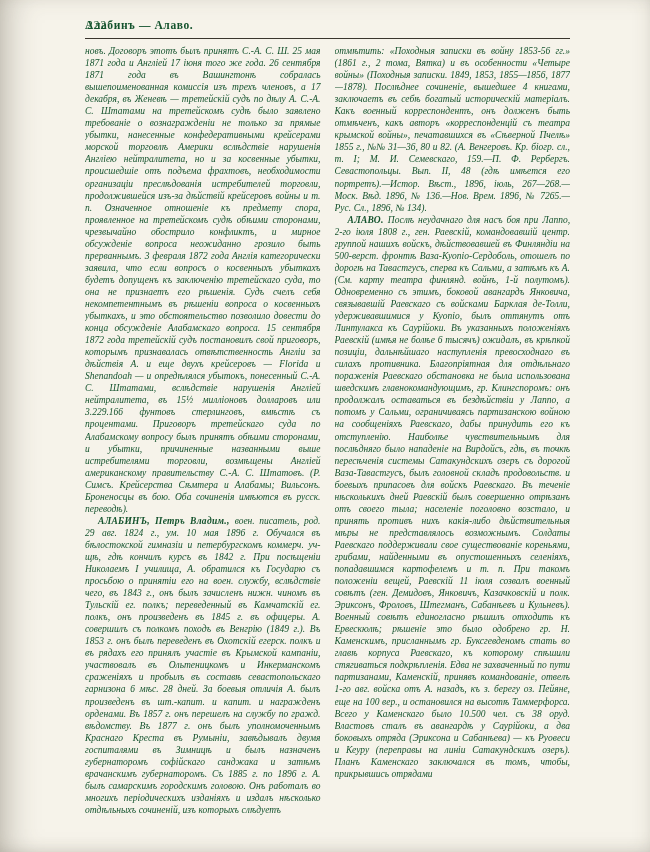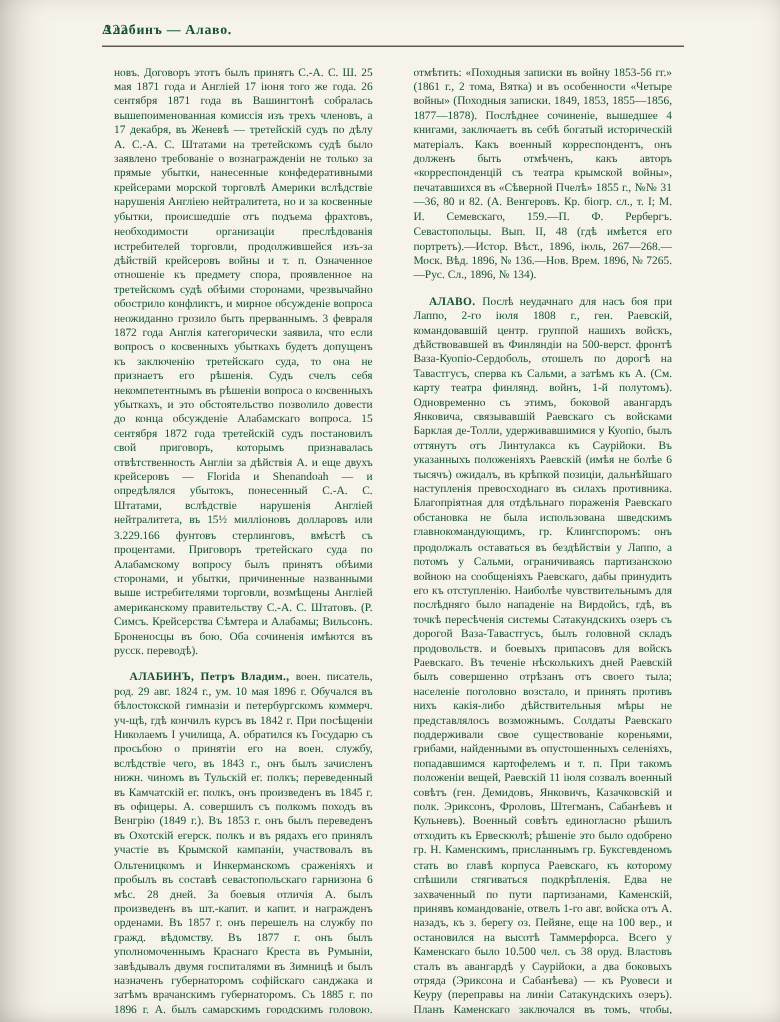--- a/index.html
+++ b/index.html
@@ -35,21 +35,21 @@
     position:absolute; top:45px; left:85px; right:80px; bottom:7px;
     display:flex; gap:14px; overflow:hidden;
   }
   .col {
     flex:1 1 0; min-width:0;
     text-align:justify;
     font-size:9.5px; line-height:12.05px;
     overflow:hidden;
     word-spacing:.2px;
   }
-  .col p { margin:10px; }
+  .col p { margin:0;font-style:italic; }
   .col p.indent { text-indent:13px; }
   .art-head { font-weight:bold; letter-spacing:.3px; }
 </style>
 </head>
 <body>
 
 <div class="page">
 
   <div class="header">
     <span class="page-number">222</span>

